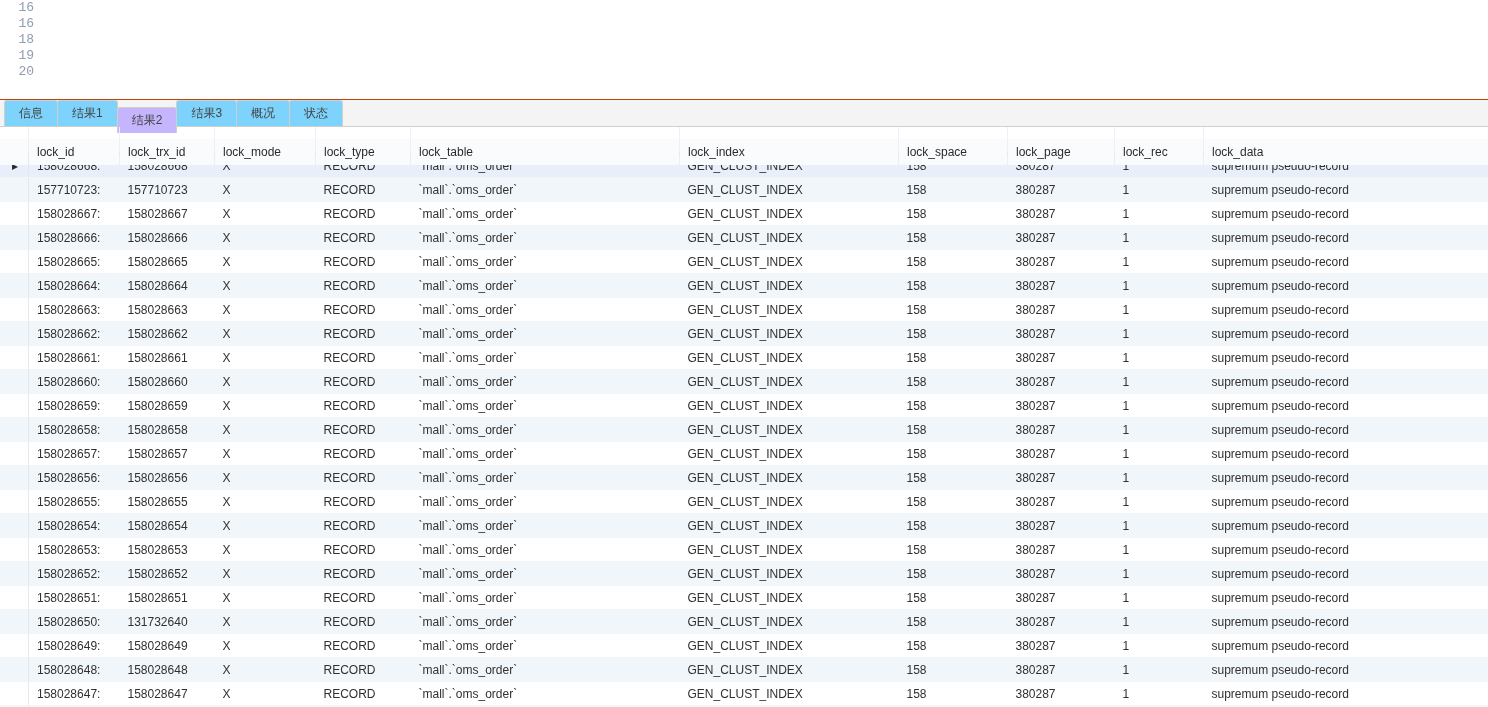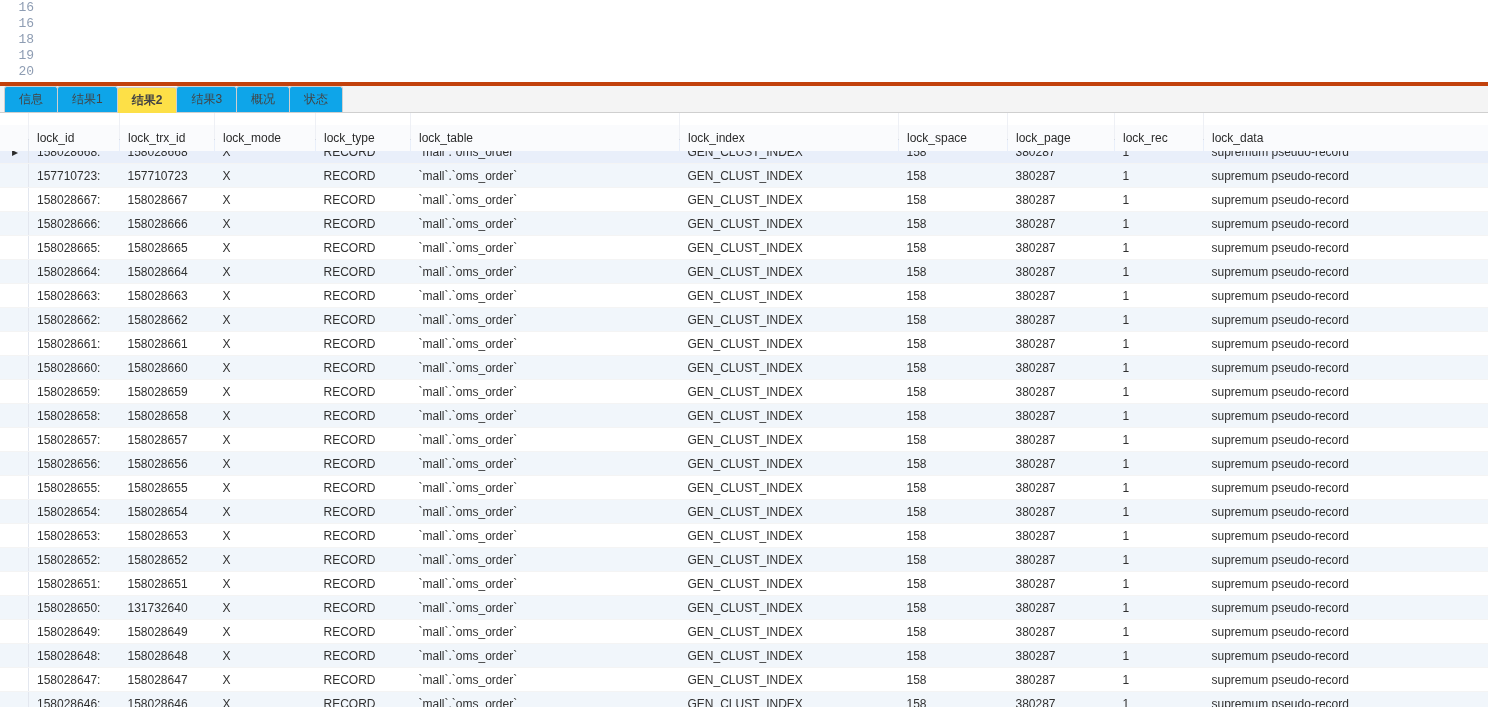--- a/index.html
+++ b/index.html
@@ -1,23 +1,23 @@
 <!DOCTYPE html>
 <html><head>
 <meta charset="utf-8">
 <style>
   html,body{margin:0;padding:0;font-family:"Segoe UI",Tahoma,Arial,sans-serif;font-size:12px;color:#303030;background:#fff;width:1488px;height:707px;overflow:hidden}
-  .editor{background:#fff;padding:0 0 2px 0;border-bottom:4px solid #c2410c}
+  .editor{background:#fff;padding:0 0 19px 0;border-bottom:1px solid #c2410c}
   .code-line{display:flex;white-space:pre;font-family:Consolas,"Courier New",monospace;font-size:13px;line-height:16px}
   .gutter{width:34px;text-align:right;color:#8e9db3;padding-right:6px;user-select:none}
   .code{color:#111}
   .kw{color:#0060c0}
   .tabs{display:flex;align-items:flex-end;height:26px;background:#f4f4f4;border-bottom:1px solid #cfcfcf;padding-left:4px}
-  .tab{padding:4px 14px 4px 14px;border:1px solid #cfcfcf;border-bottom:none;margin-right:-1px;background:#0ea5e9;color:#444;cursor:pointer;border-top-left-radius:3px;border-top-right-radius:3px;font-size:12px}
-  .tab.active{background:#fde047;font-weight:bold;position:relative;top:1px}
+  .tab{padding:4px 14px 4px 14px;border:1px solid #cfcfcf;border-bottom:none;margin-right:-1px;background:#7dd3fc;color:#444;cursor:pointer;border-top-left-radius:3px;border-top-right-radius:3px;font-size:12px}
+  .tab.active{background:#c4b5fd;font-weight:normal;position:relative;top:7px}
   .grid-wrap{position:relative;height:calc(707px - 64px - 26px - 4px);overflow:auto}
   table.grid{border-collapse:collapse;width:100%;table-layout:fixed}
   table.grid th{background:#fafbfd;border-bottom:1px solid #d6dbe4;border-right:1px solid #eef0f5;text-align:left;font-weight:normal;color:#2b2b2b;padding:4px 6px 4px 8px;height:18px;position:sticky;top:12px}
   table.grid td{border-bottom:1px solid #f4f4f4;padding:2px 6px 2px 8px;height:19px;white-space:nowrap;overflow:hidden;text-overflow:ellipsis}
   table.grid tbody tr:nth-child(odd) td{background:#ffffff}
   table.grid tbody tr:nth-child(even) td{background:#f1f6fb}
   table.grid tbody tr.selected td{background:#e9effa}
   .row-ind{display:inline-block;width:10px;text-align:center;color:#2b2b2b}
   .col-ind{width:14px;padding:0;text-align:center;background:#f4f7fb;border-right:1px solid #e3e7ef}
   th.col-ind{background:#f4f7fb}

